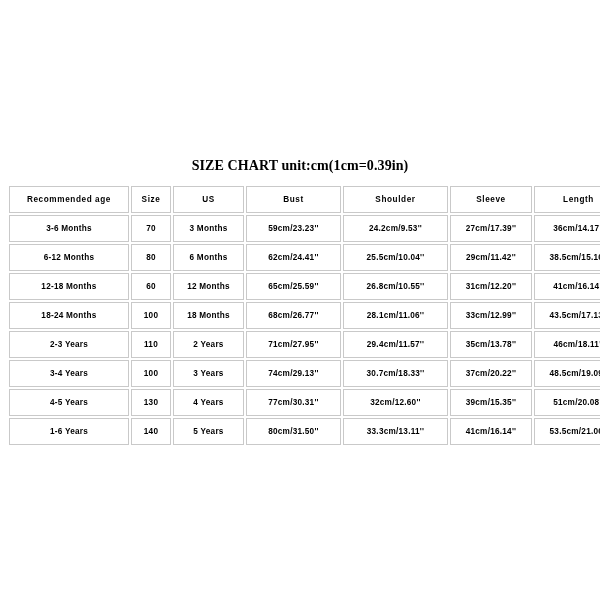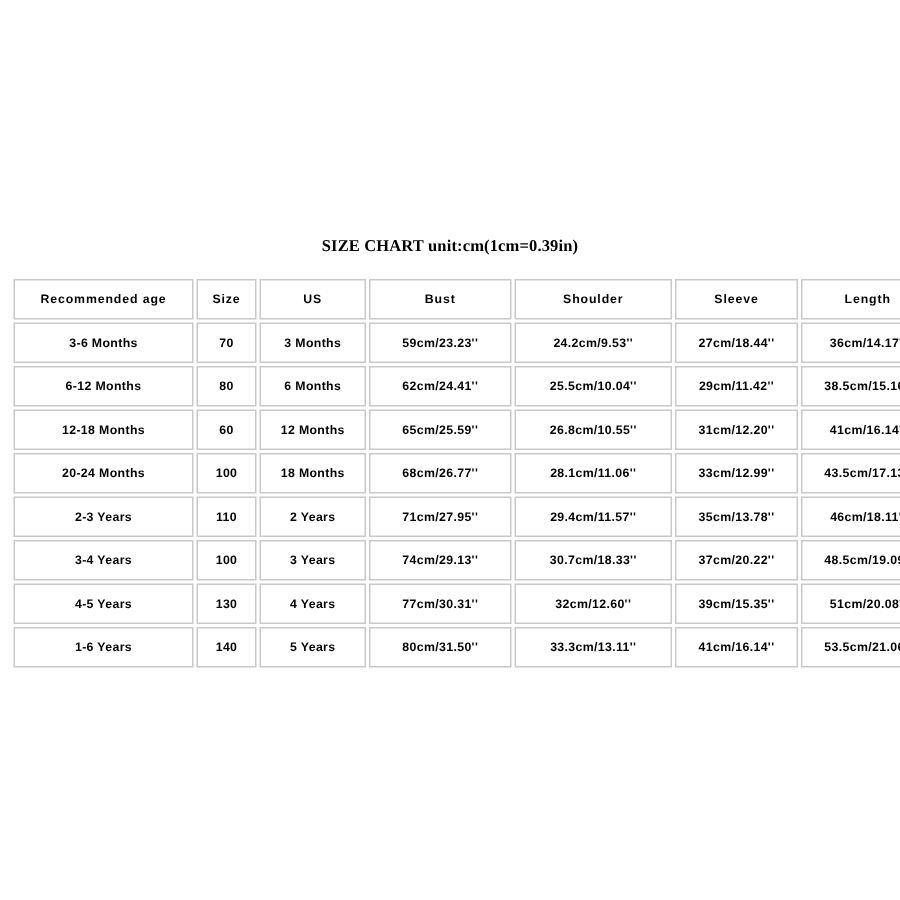--- a/index.html
+++ b/index.html
@@ -24,21 +24,21 @@
 
   
   #chart-title {
     position: absolute;
     left: 0;
     top: 158px;
     width: 600px;
     text-align: center;
     font-family: "Liberation Serif", "DejaVu Serif", serif;
     font-weight: bold;
-    font-size: 11px;
+    font-size: 14px;
     letter-spacing: 0.1px;
     color: #000000;
     white-space: nowrap;
   }
 
   
   #size-table-wrap {
     position: absolute;
     left: 7px;
     top: 184px;
@@ -112,21 +112,21 @@
             <th>Length</th>
           </tr>
       </thead>
       <tbody>
           <tr>
             <td>3-6 Months</td>
             <td>70</td>
             <td>3 Months</td>
             <td>59cm/23.23''</td>
             <td>24.2cm/9.53''</td>
-            <td>27cm/18.44''</td>
+            <td>27cm/17.39''</td>
             <td>36cm/14.17''</td>
           </tr>
           <tr>
             <td>6-12 Months</td>
             <td>80</td>
             <td>6 Months</td>
             <td>62cm/24.41''</td>
             <td>25.5cm/10.04''</td>
             <td>29cm/11.42''</td>
             <td>38.5cm/15.16''</td>
@@ -134,21 +134,21 @@
           <tr>
             <td>12-18 Months</td>
             <td>60</td>
             <td>12 Months</td>
             <td>65cm/25.59''</td>
             <td>26.8cm/10.55''</td>
             <td>31cm/12.20''</td>
             <td>41cm/16.14''</td>
           </tr>
           <tr>
-            <td>20-24 Months</td>
+            <td>18-24 Months</td>
             <td>100</td>
             <td>18 Months</td>
             <td>68cm/26.77''</td>
             <td>28.1cm/11.06''</td>
             <td>33cm/12.99''</td>
             <td>43.5cm/17.13''</td>
           </tr>
           <tr>
             <td>2-3 Years</td>
             <td>110</td>

